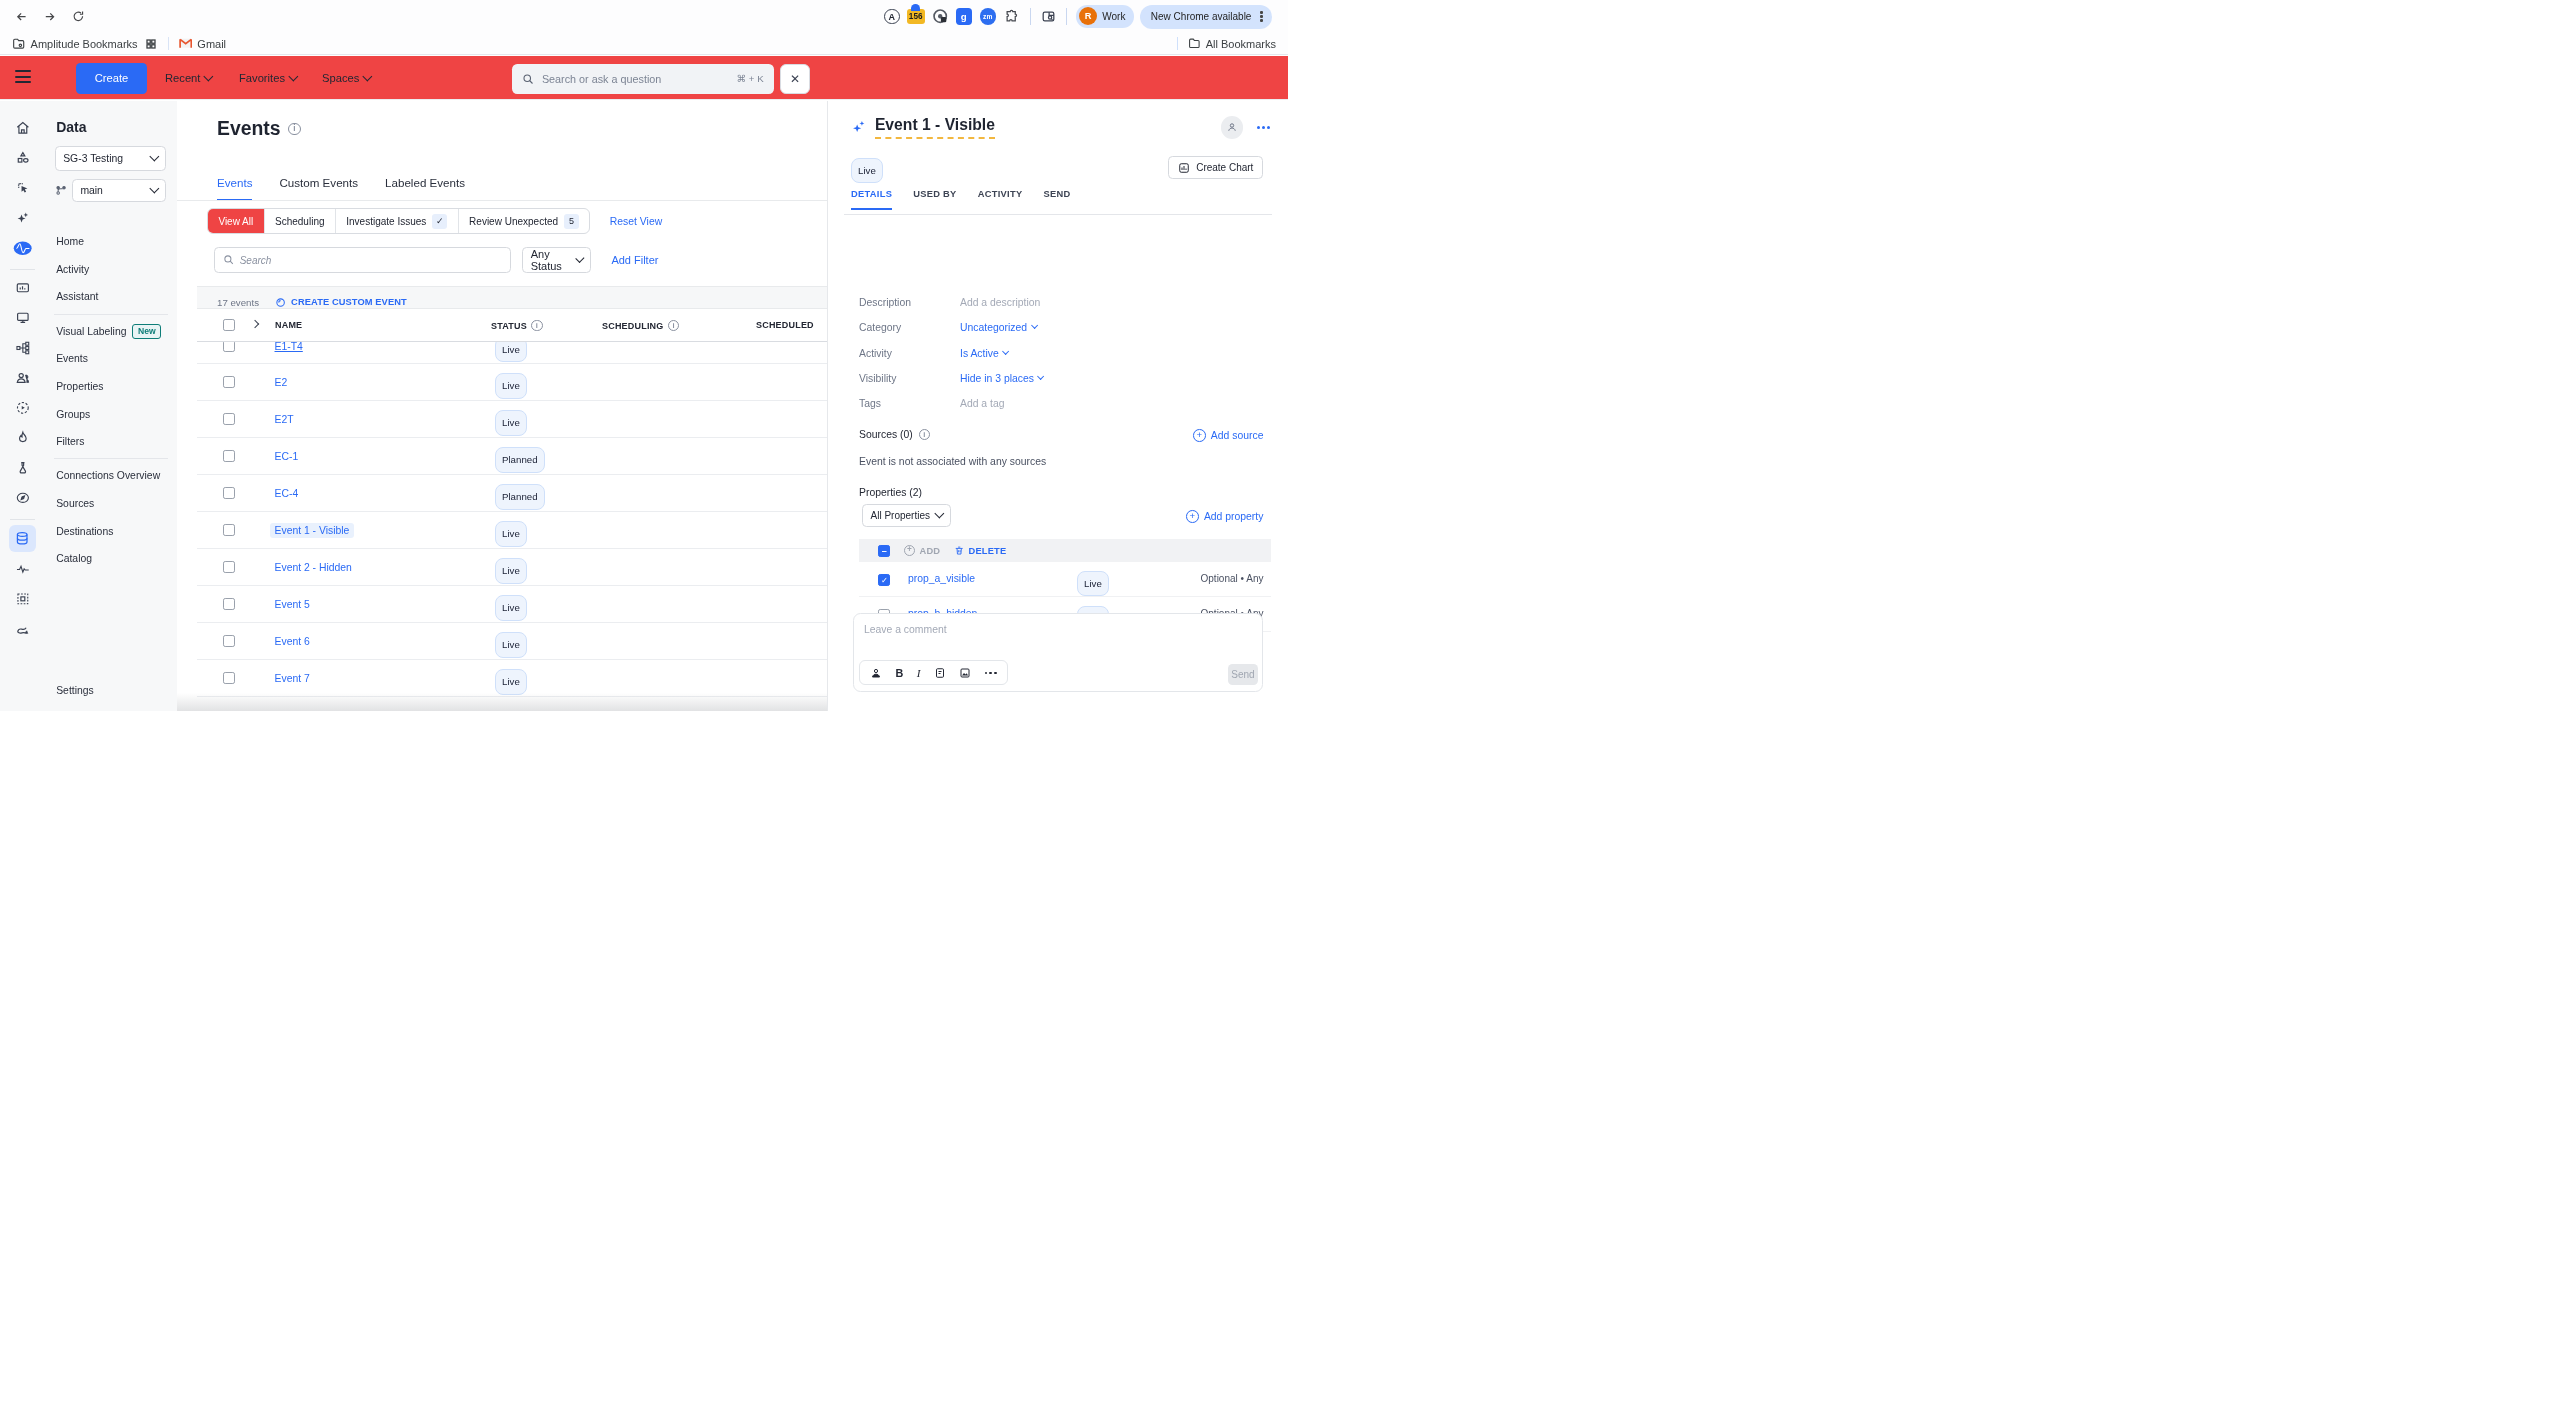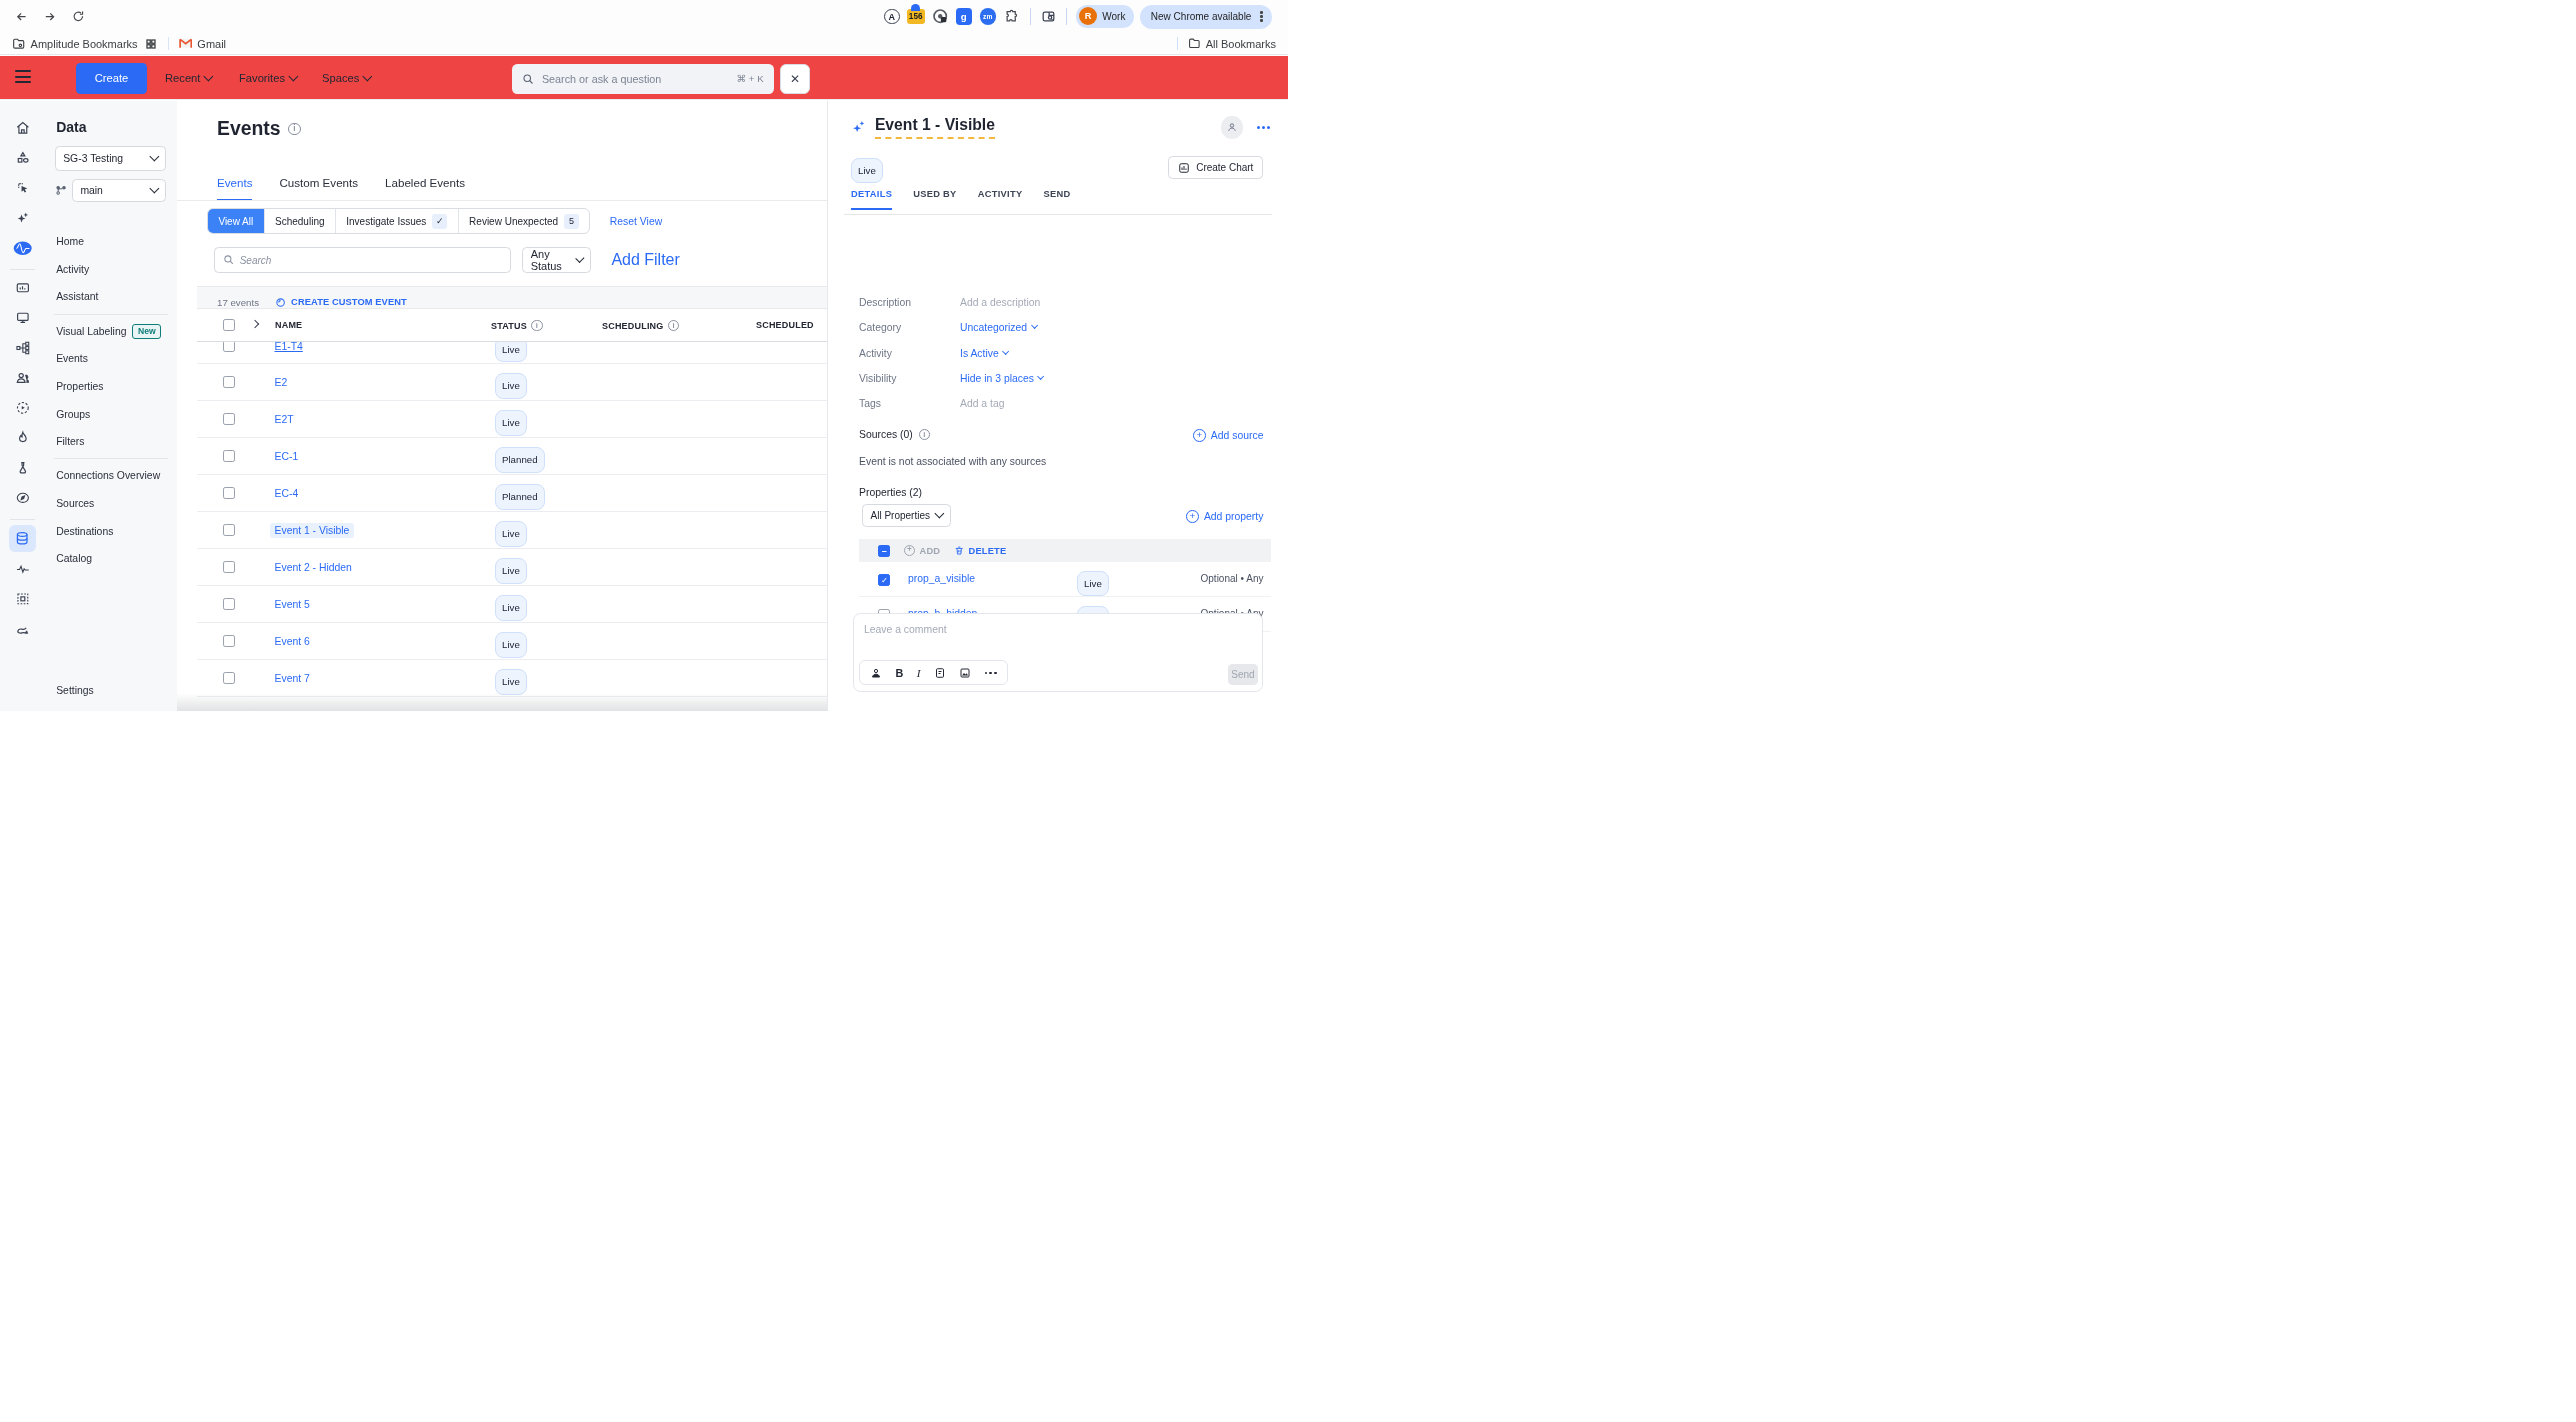--- a/index.html
+++ b/index.html
@@ -71,30 +71,30 @@
   .info-i { width:12.7px; height:12.7px; border:1.1px solid #8a91a0; border-radius:50%; color:#8a91a0; font-size:8.2px; font-weight:bold; display:inline-flex; align-items:center; justify-content:center; font-style:normal; }
   .mtabs { position:absolute; left:40px; top:75px; display:flex; gap:27px; font-size:11.6px; }
   .mtab { padding-bottom:9.7px; color:#2a2f3c; }
   .mtab.active { color:#2a6af5; border-bottom:2.2px solid #2a6af5; }
   .mtabs-line { position:absolute; left:0; right:0; top:99px; height:0.7px; background:#e8eaec; }
 
   .seg-wrap { position:absolute; left:30px; top:107px; height:26px; display:flex; align-items:center; }
   .seg { display:flex; height:26px; border:0.7px solid #d9dce1; border-radius:6px; overflow:hidden; background:#fff; }
   .seg .s { display:flex; align-items:center; gap:6px; padding:0 10.4px; font-size:10px; color:#232733; border-right:0.7px solid #e1e4e8; }
   .seg .s:last-child { border-right:none; }
-  .seg .s.active { background:#3b82f6; color:#fff; }
+  .seg .s.active { background:#ef4444; color:#fff; }
   .mini-chip { min-width:15px; height:15px; background:#e7effc; border-radius:3px; display:flex; align-items:center; justify-content:center; font-size:9px; color:#232733; padding:0 2.2px; }
   .reset-link { margin-left:19.4px; color:#2a6af5; font-size:10.4px; }
 
   .filter-row { position:absolute; left:37px; top:146px; display:flex; align-items:center; gap:11.2px; }
   .tsearch { width:297px; height:26px; border:0.7px solid #d6d9de; border-radius:4.5px; display:flex; align-items:center; padding:0 7.5px; gap:6px; background:#fff; }
   .tsearch input { flex:1; border:none; outline:none; font-size:10px; font-style:italic; font-family:inherit; color:#232733; background:transparent; }
   .tsearch input::placeholder { color:#8a91a0; }
   .sel-status { width:69px; height:26px; font-size:11px; }
-  .addfilter { color:#2a6af5; font-size:16px; margin-left:9px; }
+  .addfilter { color:#2a6af5; font-size:11px; margin-left:9px; }
 
   .tbar { position:absolute; left:20px; right:0; top:185px; height:23px; background:#f6f7f8; border-top:0.7px solid #e8eaec; border-bottom:0.7px solid #e8eaec; display:flex; align-items:flex-end; padding-left:20px; gap:16.4px; }
   .tbar .cnt { font-size:9.7px; color:#6e7687; }
   .tbar .cce { display:flex; align-items:center; gap:4.5px; color:#2a6af5; font-size:9.3px; font-weight:bold; letter-spacing:0.1px; }
 
   .thead { position:absolute; left:20px; right:0; top:208px; height:33px; border-bottom:0.7px solid #d9dce1; background:#fff; font-size:9px; font-weight:bold; color:#232733; letter-spacing:0.2px; }
   .thead .cb { position:absolute; left:26px; top:10.4px; }
   .thead .hchev { position:absolute; left:55px; top:12px; width:6px; height:6px; border-right:1.3px solid #3b4252; border-bottom:1.3px solid #3b4252; transform:rotate(-45deg); }
   .col-name { position:absolute; left:78px; top:11.2px; }
   .col-status { position:absolute; left:294px; top:11.2px; display:flex; gap:4.5px; align-items:center; }

